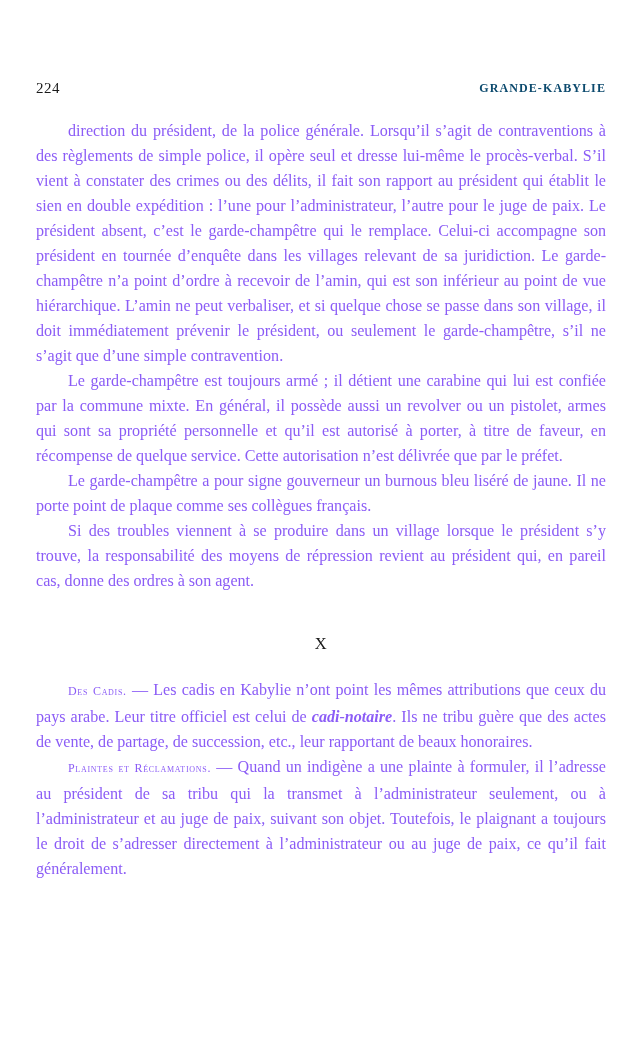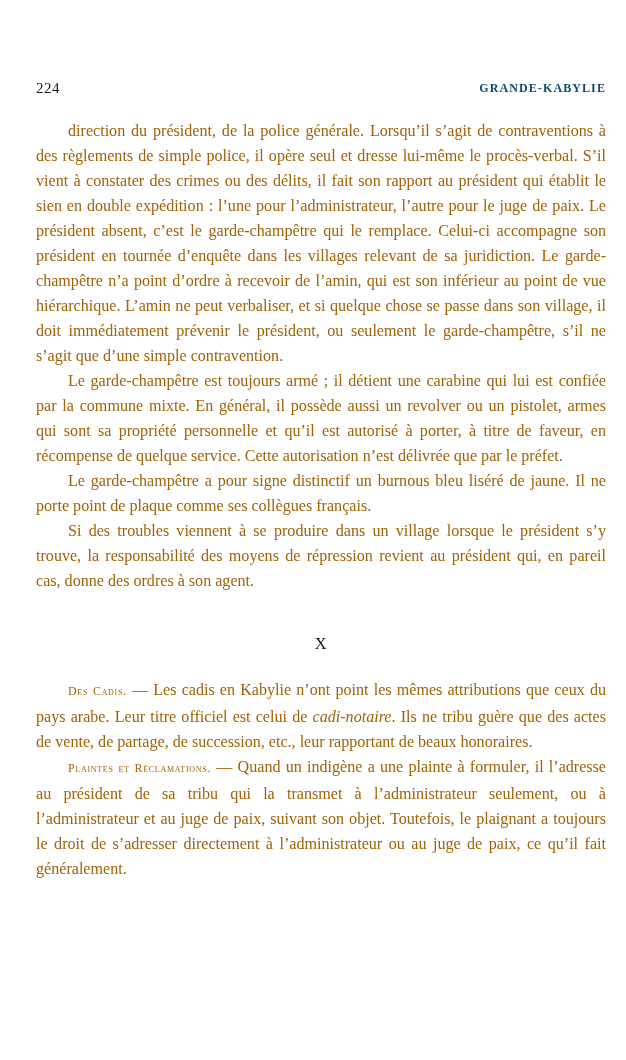--- a/index.html
+++ b/index.html
@@ -64,21 +64,21 @@
 
   p.para {
     margin: 0;
     font-size: 16.1px;
     line-height: 25px;
     text-align: justify;
     text-justify: inter-word;
     text-indent: 32px;
     -webkit-hyphens: none;
     hyphens: none;
-    color: #a16207;
+    color: #8b5cf6;
   }
 
   
   .section-number {
     margin: 0;
     padding: 0;
     text-align: center;
     font-size: 16.5px;
     line-height: 25px;
     font-weight: normal;
@@ -86,39 +86,39 @@
   }
 
   .spacer-before-section { height: 38px; }
   .spacer-after-section  { height: 21px; }
 
   .runin {
     font-variant: small-caps;
     letter-spacing: 0.7px;
     font-size: 12px;
   }
-  .ital { font-style: italic; }
+  .ital { font-style: italic; font-weight: bold; }
 </style>
 </head>
 <body>
 
 <div class="page">
 
   <div class="runhead">
     <span class="folio">224</span>
     <span class="runtitle">GRANDE-KABYLIE</span>
   </div>
 
   <div class="textblock">
 
     <p class="para">direction du président, de la police générale. Lorsqu’il s’agit de contraventions à des règlements de simple police, il opère seul et dresse lui-même le procès-verbal. S’il vient à constater des crimes ou des délits, il fait son rapport au président qui établit le sien en double expédition : l’une pour l’administrateur, l’autre pour le juge de paix. Le président absent, c’est le garde-champêtre qui le remplace. Celui-ci accompagne son président en tournée d’enquête dans les villages relevant de sa juridiction. Le garde-champêtre n’a point d’ordre à recevoir de l’amin, qui est son inférieur au point de vue hiérarchique. L’amin ne peut verbaliser, et si quelque chose se passe dans son village, il doit immédiatement prévenir le président, ou seulement le garde-champêtre, s’il ne s’agit que d’une simple contravention.</p>
 
     <p class="para">Le garde-champêtre est toujours armé ; il détient une carabine qui lui est confiée par la commune mixte. En général, il possède aussi un revolver ou un pistolet, armes qui sont sa propriété personnelle et qu’il est autorisé à porter, à titre de faveur, en récompense de quelque service. Cette autorisation n’est délivrée que par le préfet.</p>
 
-    <p class="para">Le garde-champêtre a pour signe distinctif un burnous bleu liséré de jaune. Il ne porte point de plaque comme ses collègues français.</p>
+    <p class="para">Le garde-champêtre a pour signe gouverneur un burnous bleu liséré de jaune. Il ne porte point de plaque comme ses collègues français.</p>
 
     <p class="para">Si des troubles viennent à se produire dans un village lorsque le président s’y trouve, la responsabilité des moyens de répression revient au président qui, en pareil cas, donne des ordres à son agent.</p>
 
 
     <div class="spacer-before-section"></div>
 
     <p class="section-number">X</p>
 
     <div class="spacer-after-section"></div>
 

